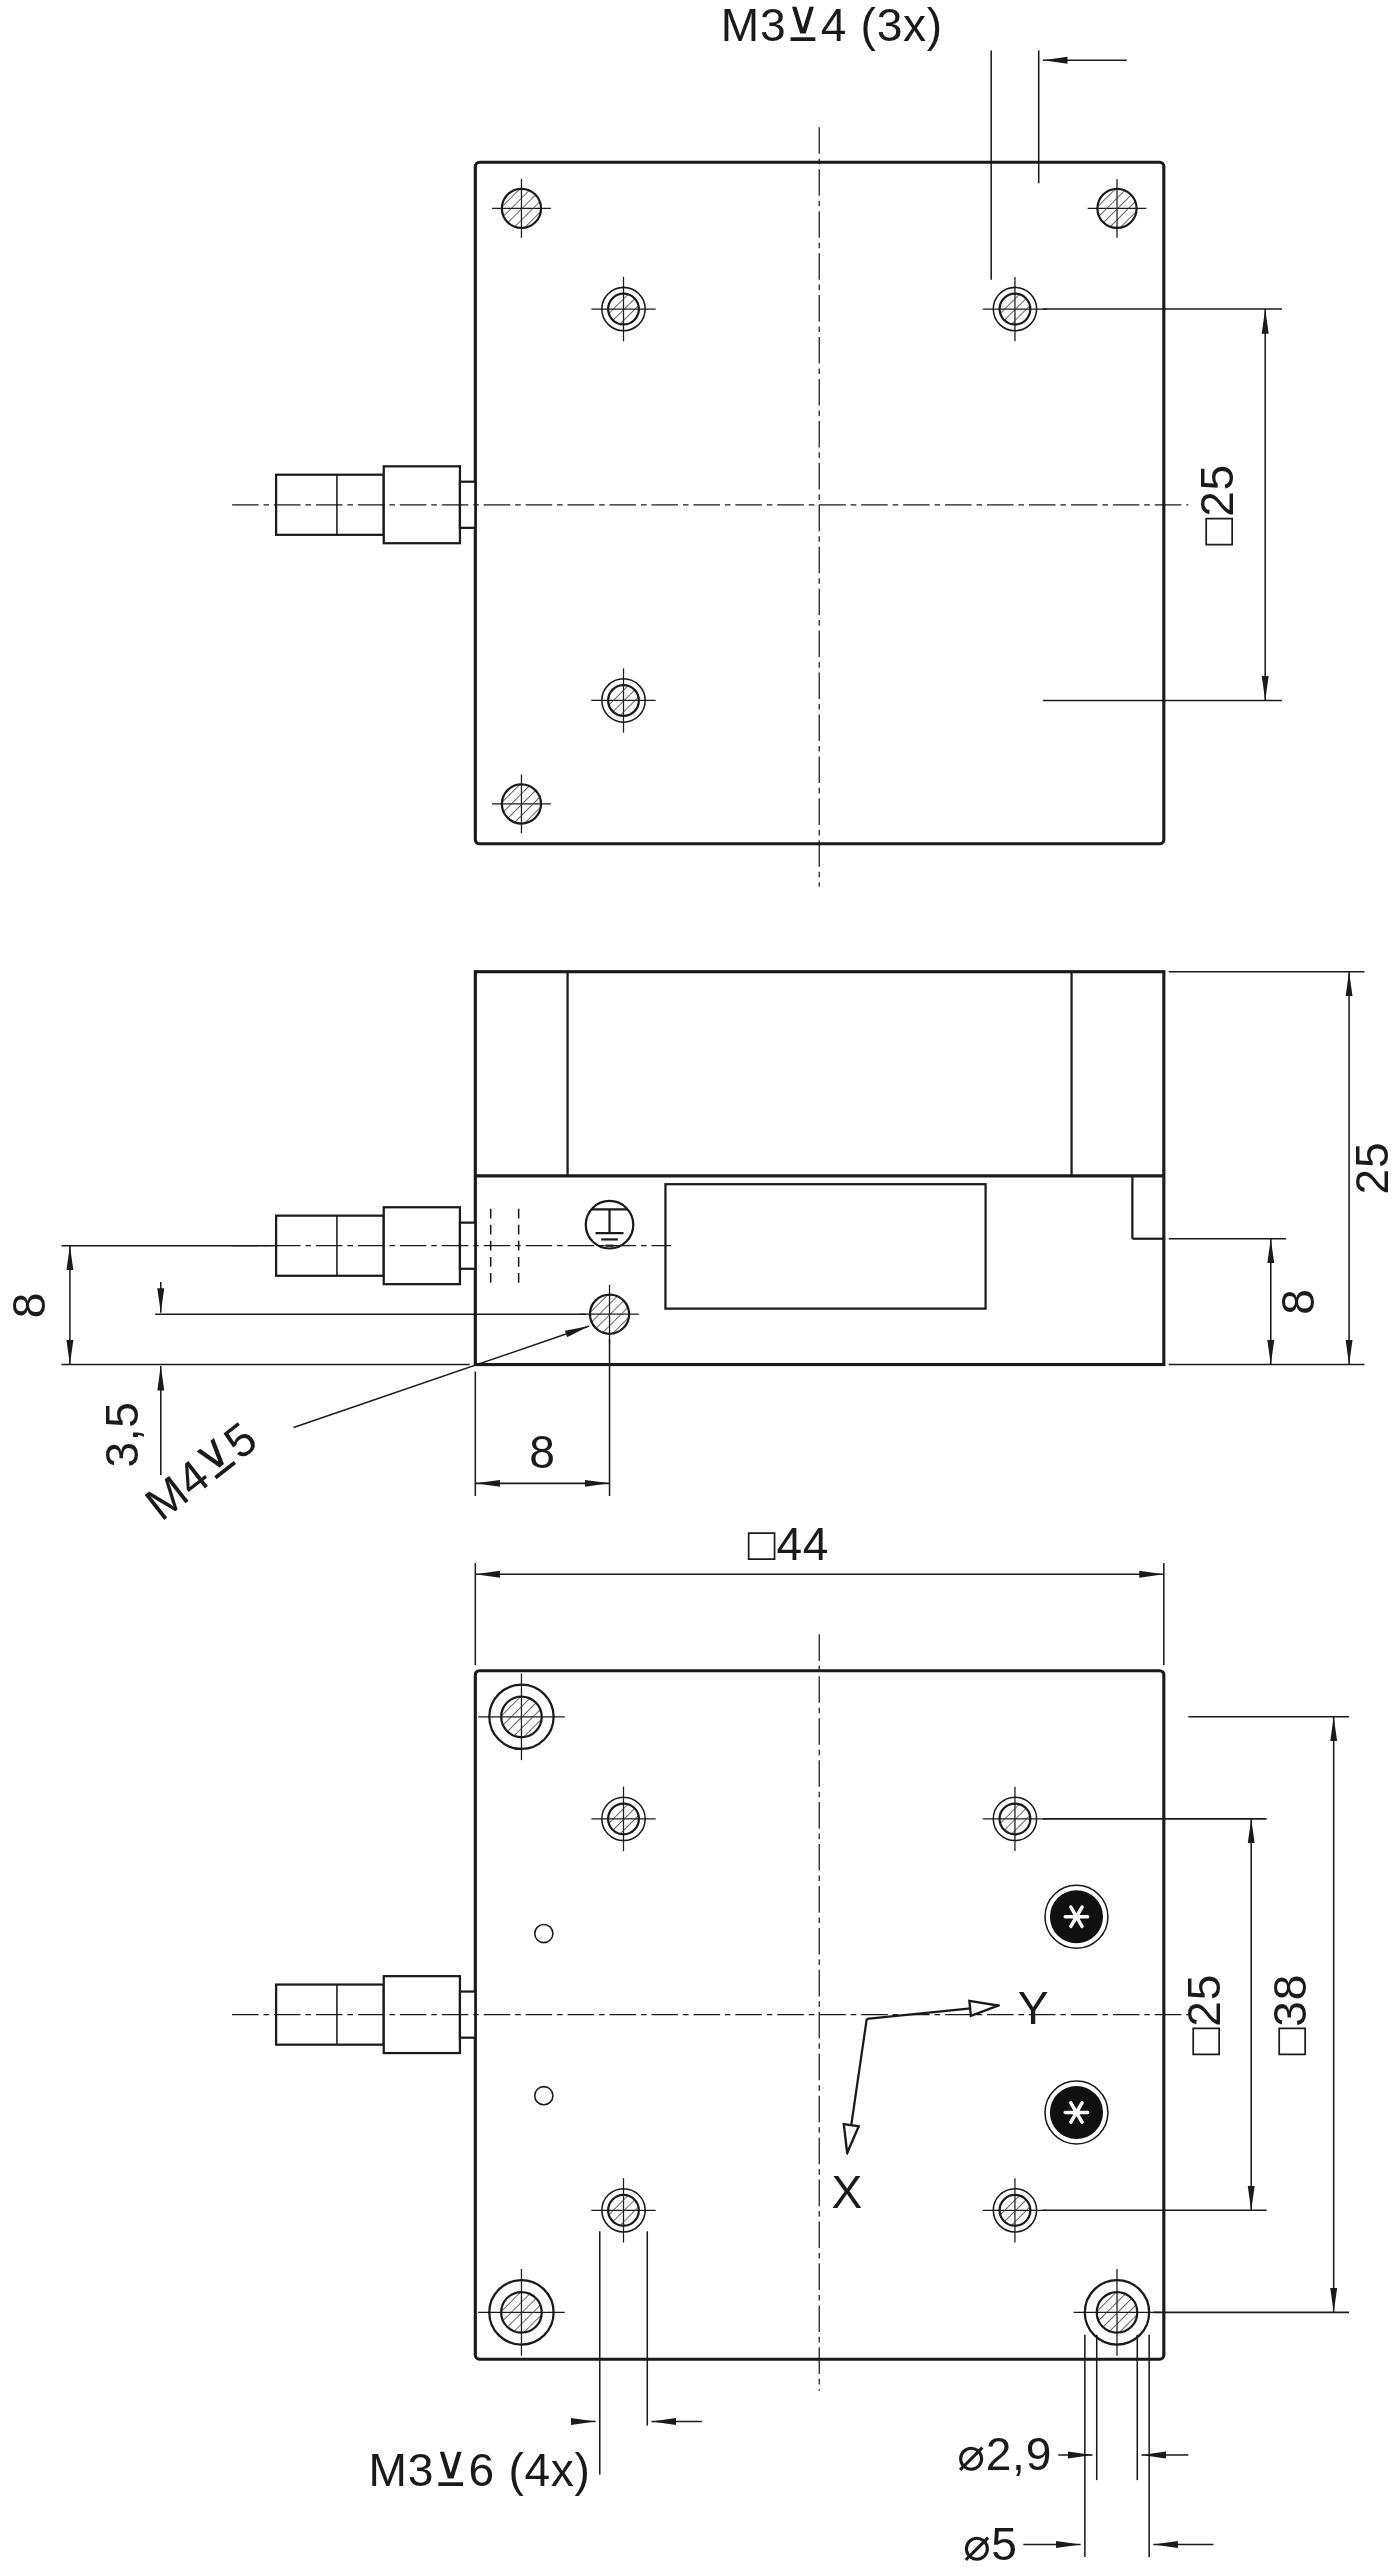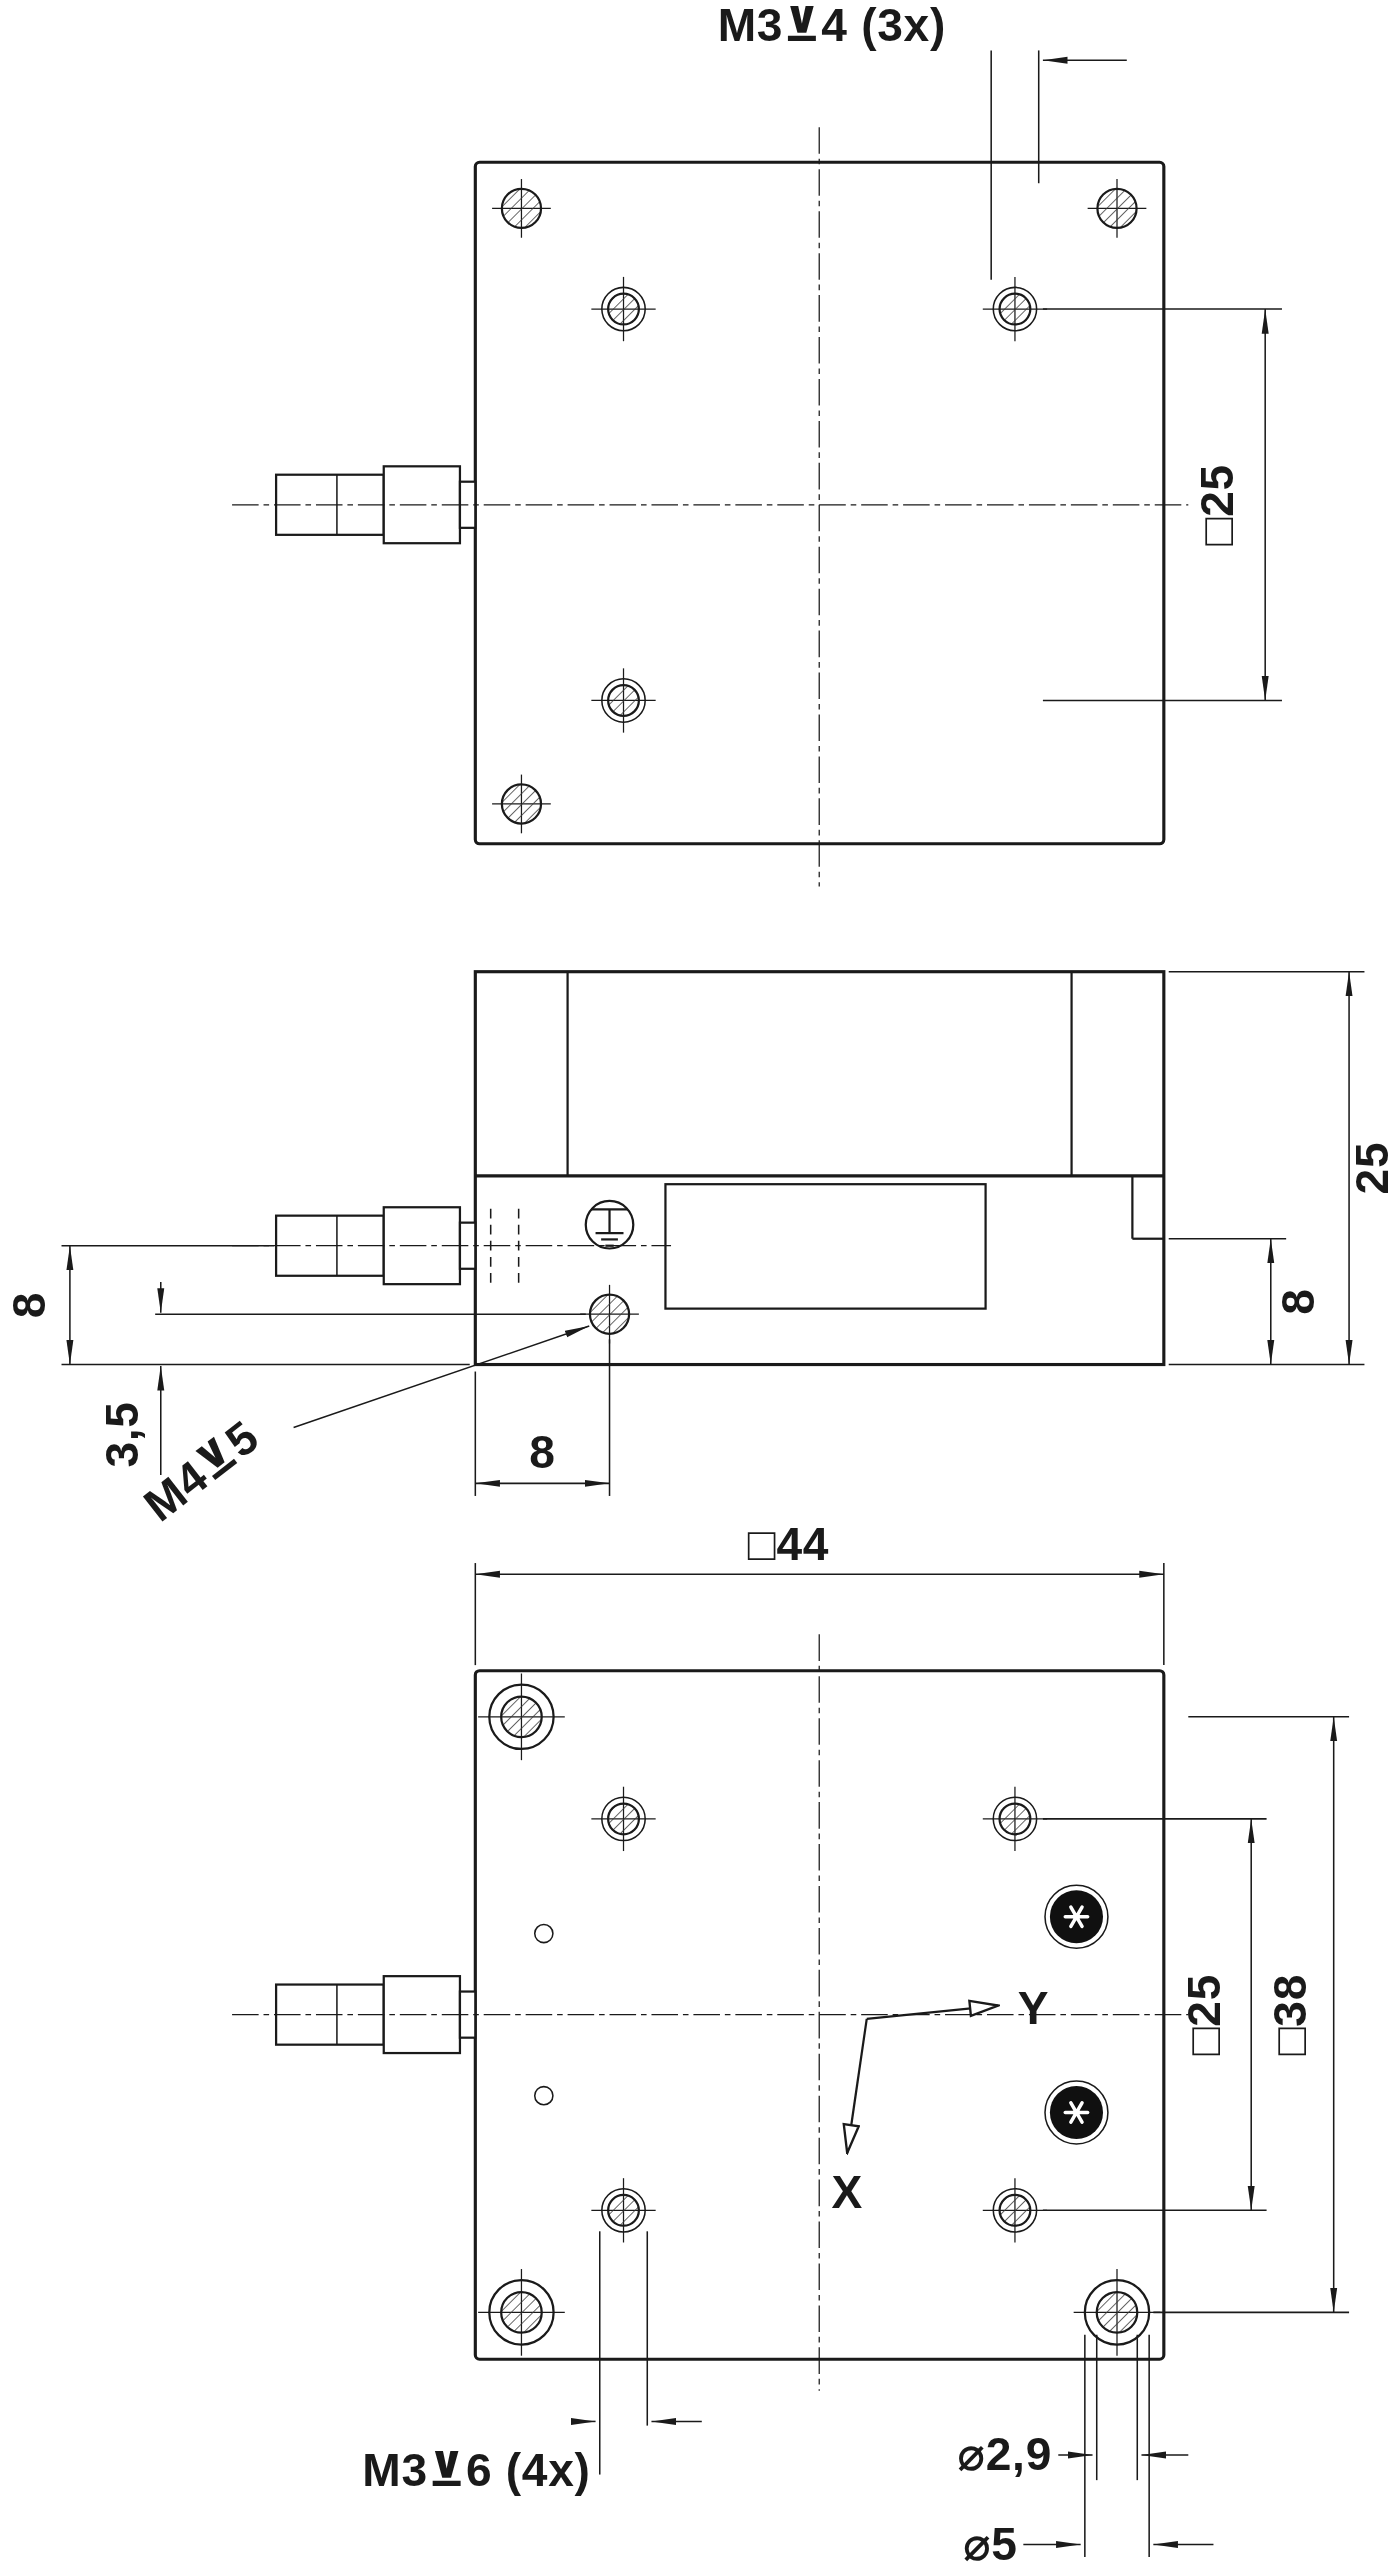--- a/index.html
+++ b/index.html
@@ -1,16 +1,16 @@
 <!DOCTYPE html>
 <html style="font-size:11.2px"><head>
 <meta charset="utf-8">
 <style>
   html,body{margin:0;padding:0;background:#ffffff;}
-  .stage{position:relative;width:1398px;height:2576px;background:#ffffff;overflow:hidden;font-weight:bold;}
+  .stage{position:relative;width:1398px;height:2576px;background:#ffffff;overflow:hidden;}
   svg{display:block;}
   .s4{stroke:#1a1a1a;stroke-width:4.5;fill:none;}
   .s3{stroke:#1a1a1a;stroke-width:3.2;}
   .s2{stroke:#1a1a1a;stroke-width:2.2;}
   .s1{stroke:#1a1a1a;stroke-width:1.8;}
   .cl{stroke:#1a1a1a;stroke-width:1.8;stroke-dasharray:38 7 8 7;}
   .hid{stroke:#1a1a1a;stroke-width:2.2;stroke-dasharray:14 9;}
   .dim{font-family:"Liberation Sans","DejaVu Sans",sans-serif;font-size:66px;fill:#1a1a1a;letter-spacing:1px;}
 </style>
 </head>

